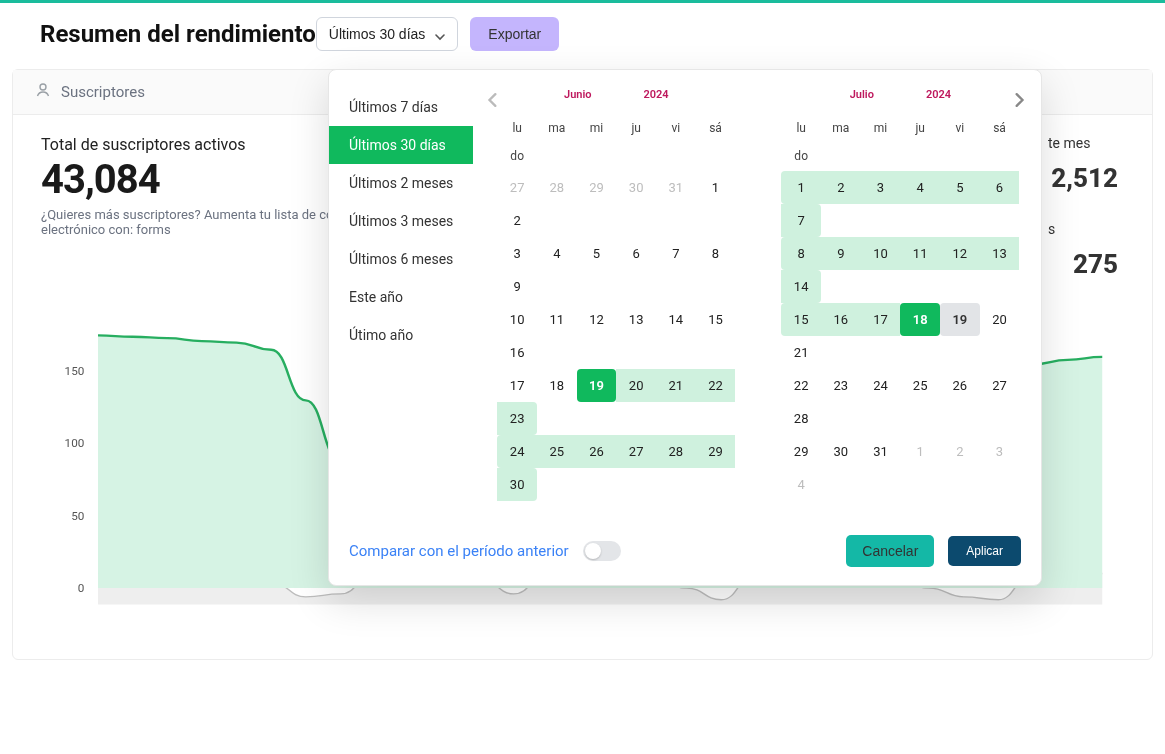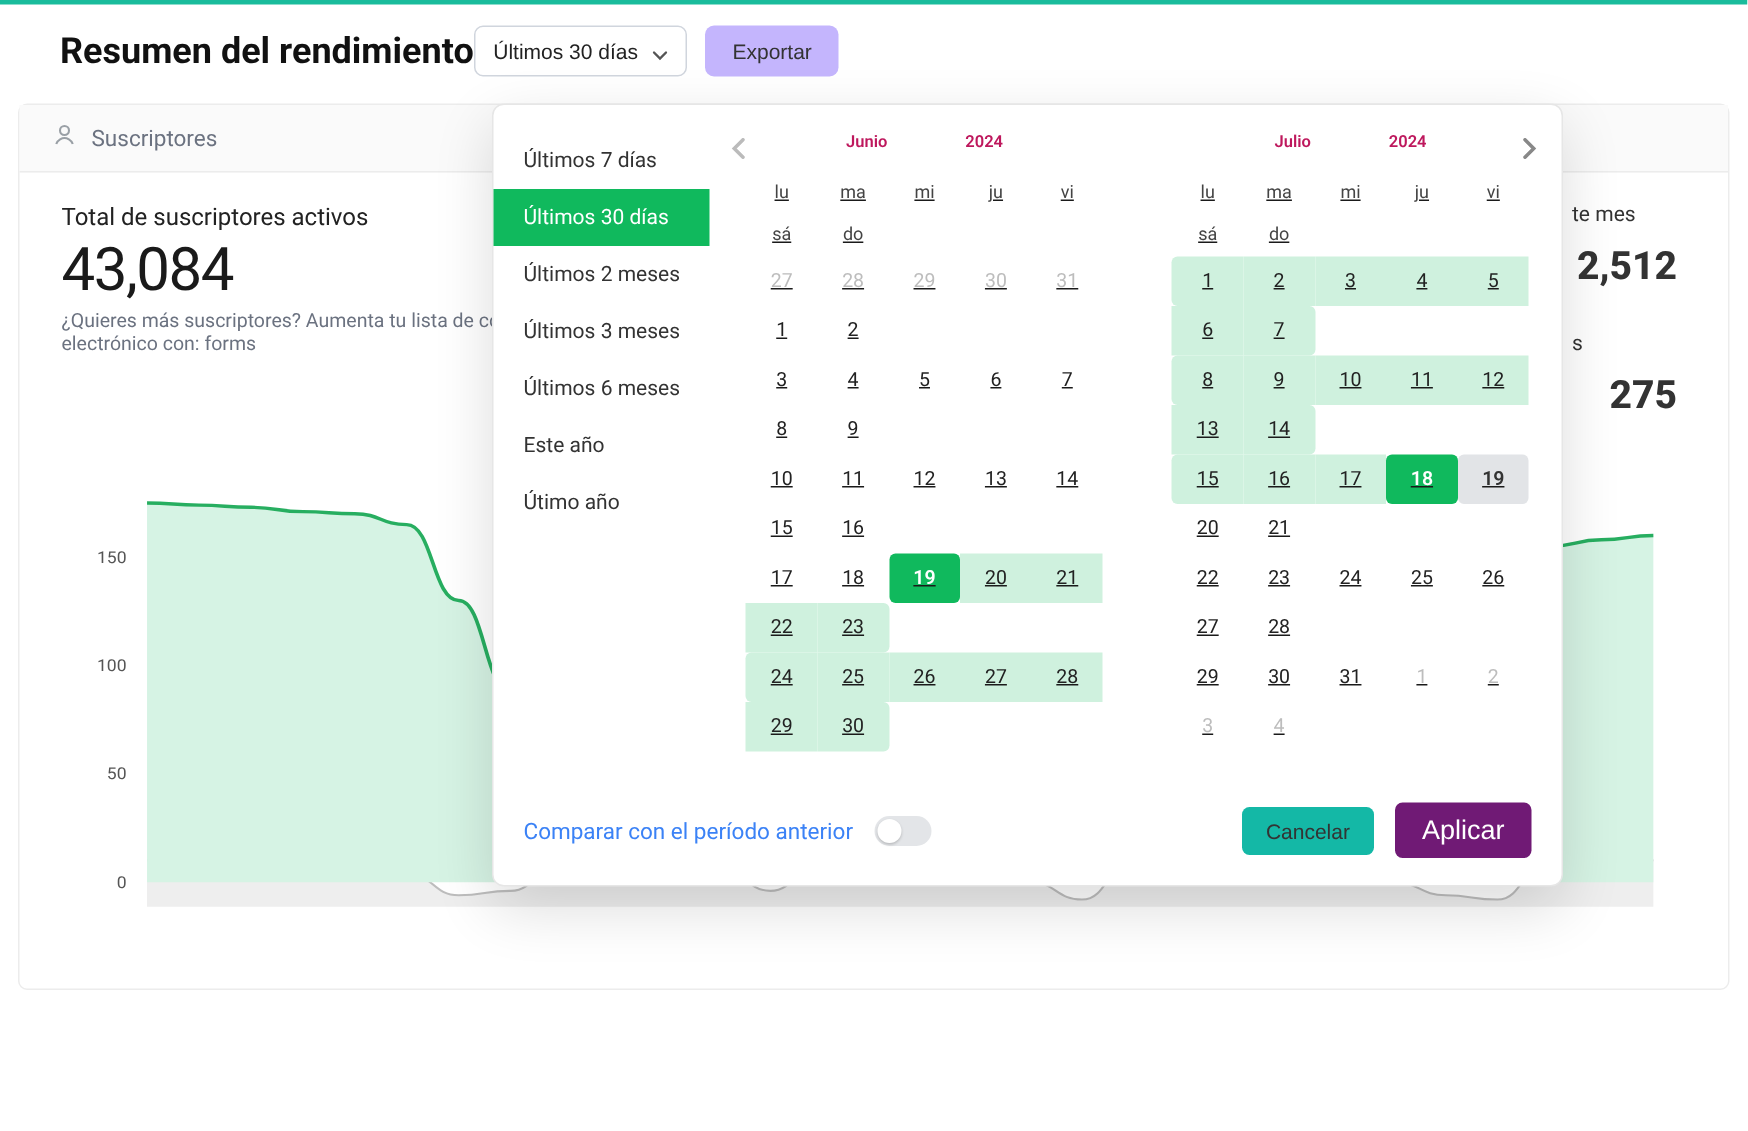--- a/index.html
+++ b/index.html
@@ -75,21 +75,21 @@
     display: flex;
     gap: 40px;
   }
   .metric-label {
     font-size: 16px;
     color: #222;
     margin-bottom: 2px;
   }
   .metric-value {
     font-size: 40px;
-    font-weight: 400;
+    font-weight: 700;
     letter-spacing: -1px;
   }
   .metric-help {
     font-size: 13px;
     color: #6b7280;
     margin-top: 4px;
     max-width: 360px;
   }
   .right-metrics {
     margin-left: auto;
@@ -186,22 +186,21 @@
     top: 0;
     color: #bbb;
     font-size: 18px;
     cursor: pointer;
     padding: 2px 6px;
   }
   .nav-left { left: 8px; }
   .nav-right { right: 18px; }
   .dow-row, .day-row {
     display: grid;
-    grid-template-columns: repeat(5, 1fr);
-    text-decoration: underline;
+    grid-template-columns: repeat(6, 1fr);
   }
   .dow {
     text-align: center;
     font-size: 12px;
     color: #444;
     padding: 6px 0 8px 0;
   }
   .day {
     text-align: center;
     font-size: 13px;
@@ -254,25 +253,25 @@
   .btn-cancel {
     background: #14b8a6;
     border: none;
     border-radius: 5px;
     padding: 8px 16px;
     font-size: 14px;
     color: #333;
     cursor: pointer;
   }
   .btn-apply {
-    background: #701a75;
+    background: #0c4a6e;
     border: none;
     border-radius: 5px;
     padding: 8px 18px;
-    font-size: 18px;
+    font-size: 12px;
     color: #fff;
     cursor: pointer;
   }
 </style>
 </head>
 <body>
 
 <div class="topbar"></div>
 
 <div class="header">

